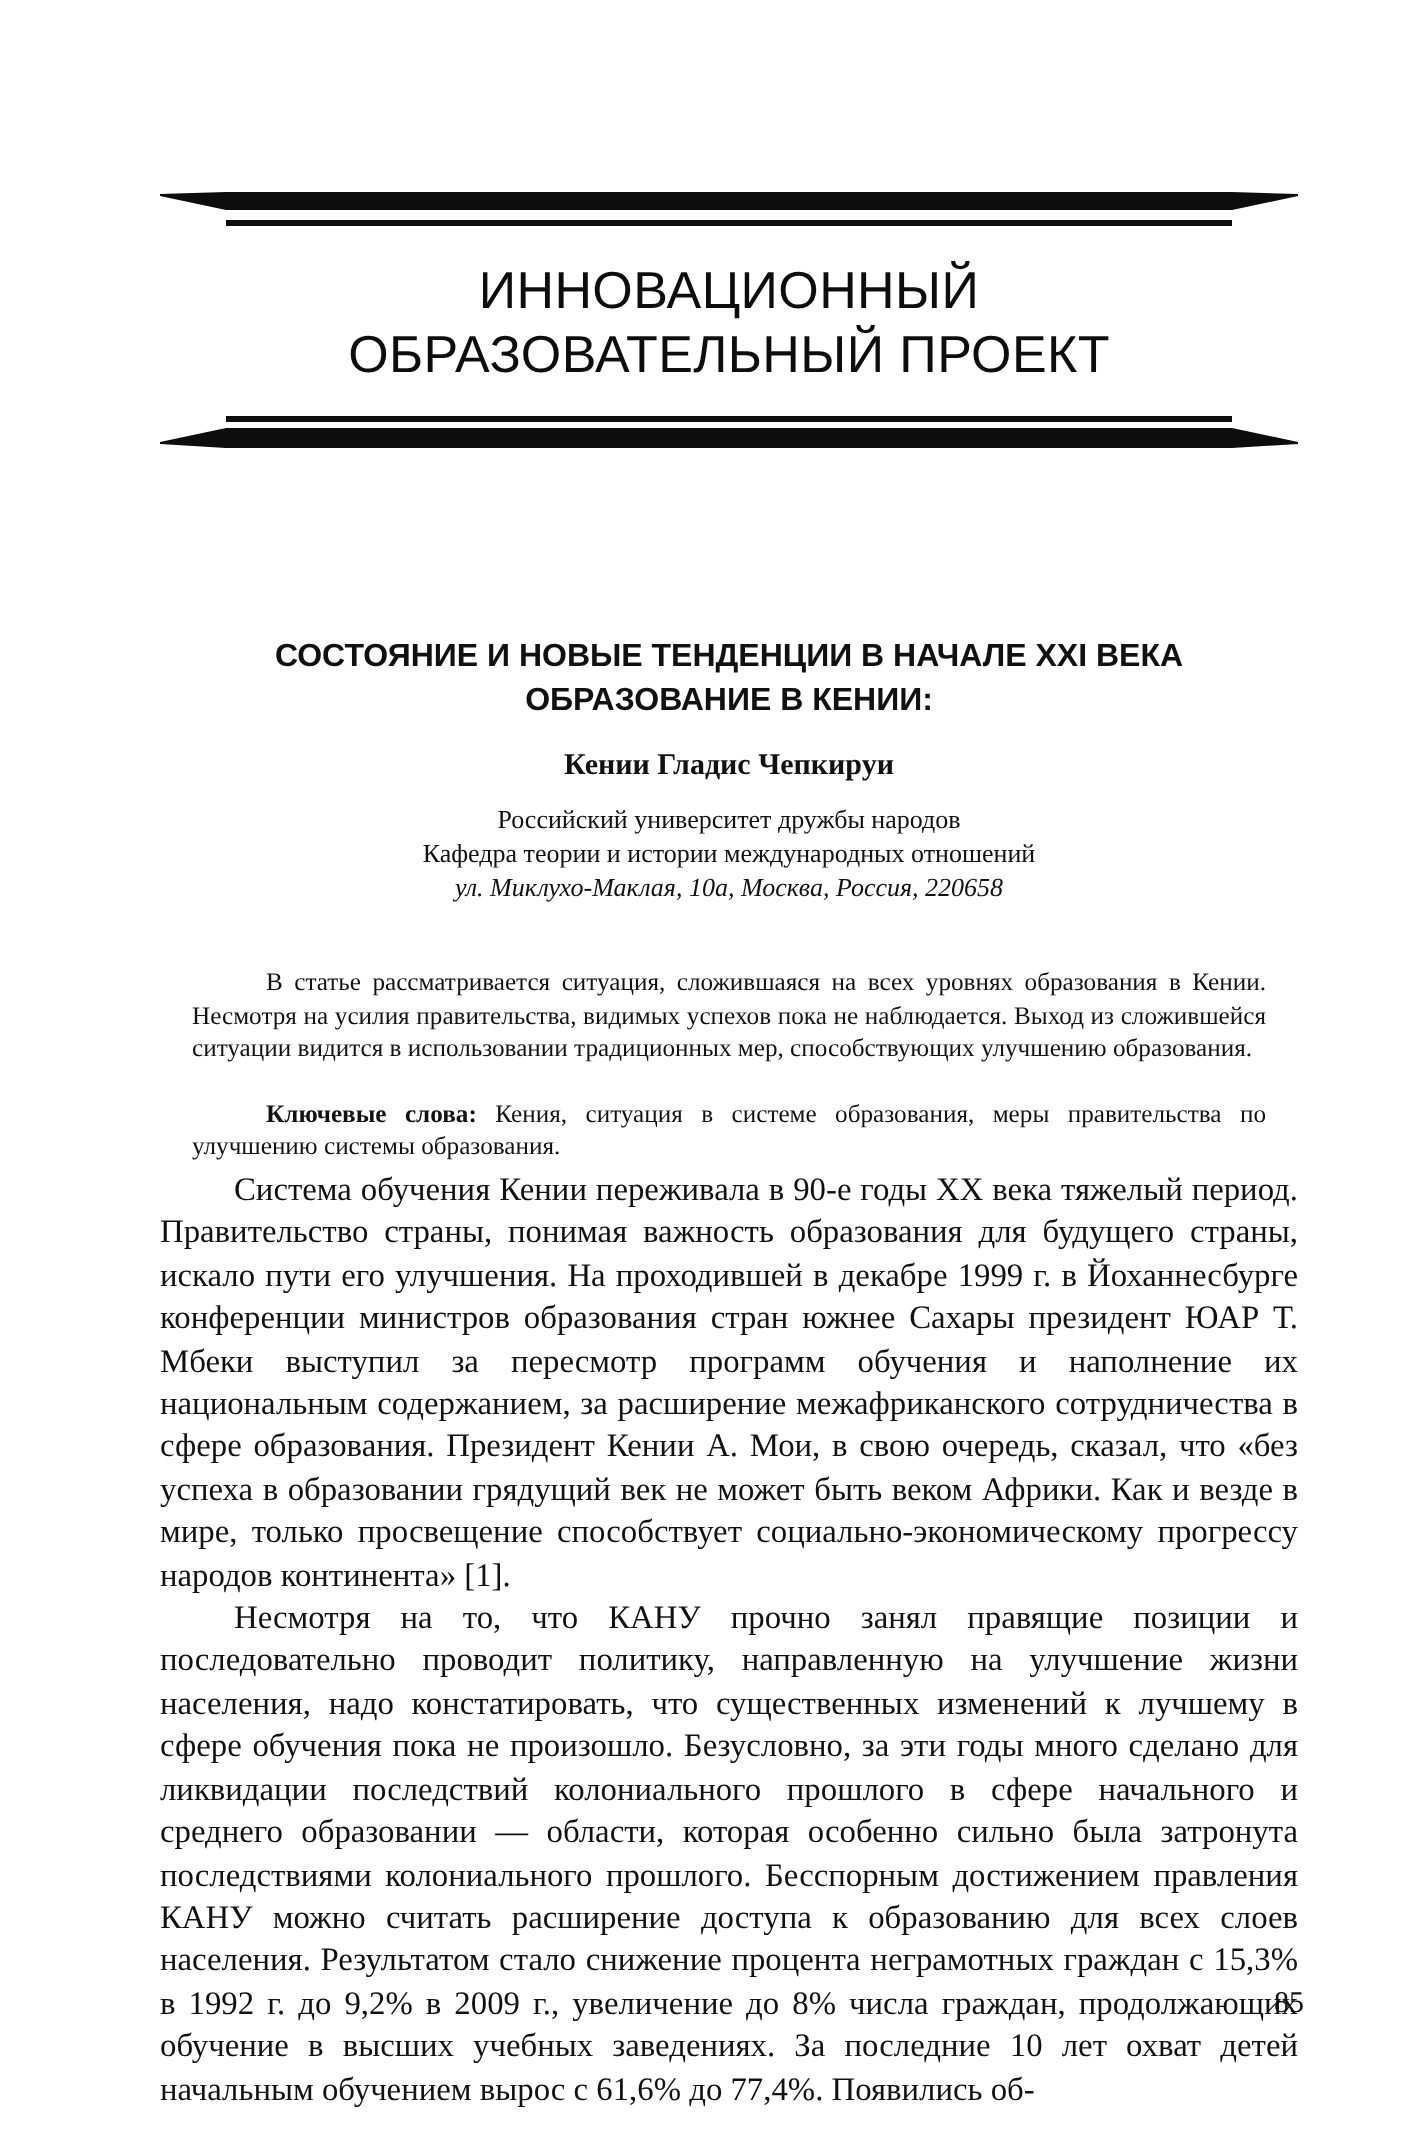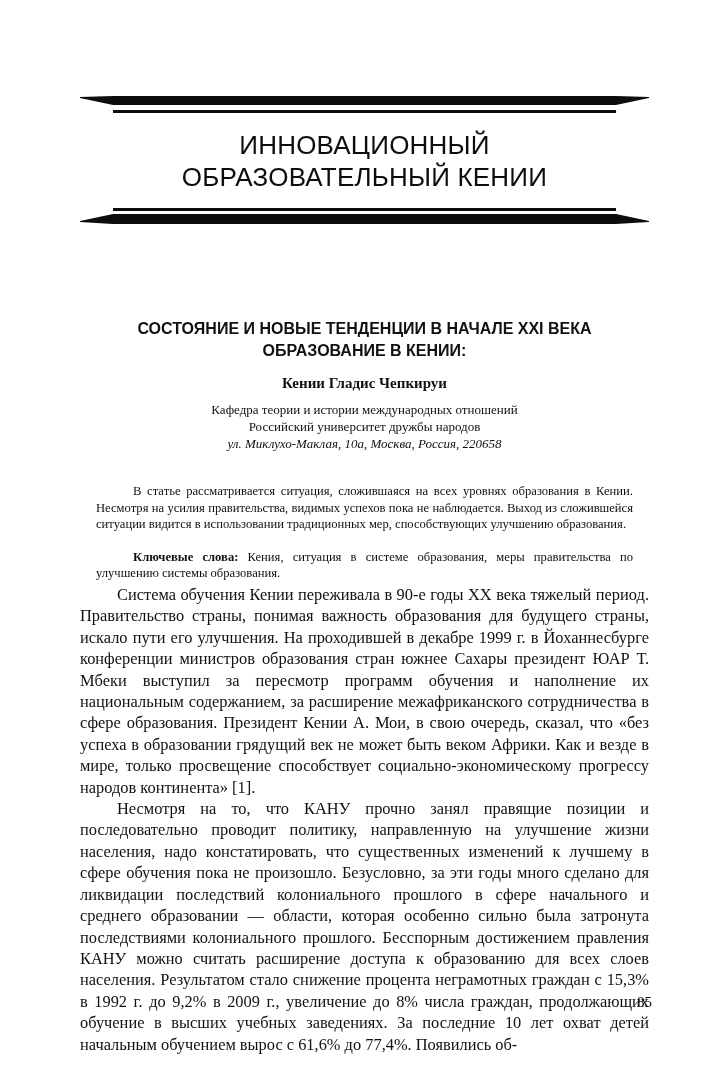--- a/index.html
+++ b/index.html
@@ -128,33 +128,33 @@
     <rect x="33" y="15" width="503" height="3" fill="#0d0d0d"></rect>
 
     <rect x="33" y="113" width="503" height="3" fill="#0d0d0d"></rect>
 
     <polygon points="0,126 33,119 536,119 569,126 569,127 536,129 33,129 0,127" fill="#0d0d0d"></polygon>
   </svg>
 </div>
 
 <div class="section-title">
   <div>ИННОВАЦИОННЫЙ</div>
-  <div>ОБРАЗОВАТЕЛЬНЫЙ КЕНИИ</div>
+  <div>ОБРАЗОВАТЕЛЬНЫЙ ПРОЕКТ</div>
 </div>
 
 <div class="article-title">
   <div>СОСТОЯНИЕ И НОВЫЕ ТЕНДЕНЦИИ В НАЧАЛЕ XXI ВЕКА</div>
   <div>ОБРАЗОВАНИЕ В КЕНИИ:</div>
 </div>
 
 <div class="author">Кении Гладис Чепкируи</div>
 
 <div class="affiliation">
+  <div>Российский университет дружбы народов</div>
   <div>Кафедра теории и истории международных отношений</div>
-  <div>Российский университет дружбы народов</div>
   <div class="addr">ул. Миклухо-Маклая, 10а, Москва, Россия, 220658</div>
 </div>
 
 <div class="abstract">
   <p>В статье рассматривается ситуация, сложившаяся на всех уровнях образования в Кении. Несмотря на усилия правительства, видимых успехов пока не наблюдается. Выход из сложившейся ситуации видится в использовании традиционных мер, способствующих улучшению образования.</p>
   <p class="keywords"><span class="kw-label">Ключевые слова:</span><span> Кения, ситуация в системе образования, меры правительства по улучшению системы образования.</span></p>
 </div>
 
 <div class="body-text">
   <p>Система обучения Кении переживала в 90-е годы XX века тяжелый период. Правительство страны, понимая важность образования для будущего страны, искало пути его улучшения. На проходившей в декабре 1999 г. в Йоханнесбурге конференции министров образования стран южнее Сахары президент ЮАР Т. Мбеки выступил за пересмотр программ обучения и наполнение их национальным содержанием, за расширение межафриканского сотрудничества в сфере образования. Президент Кении А. Мои, в свою очередь, сказал, что «без успеха в образовании грядущий век не может быть веком Африки. Как и везде в мире, только просвещение способствует социально-экономическому прогрессу народов континента» [1].</p>

